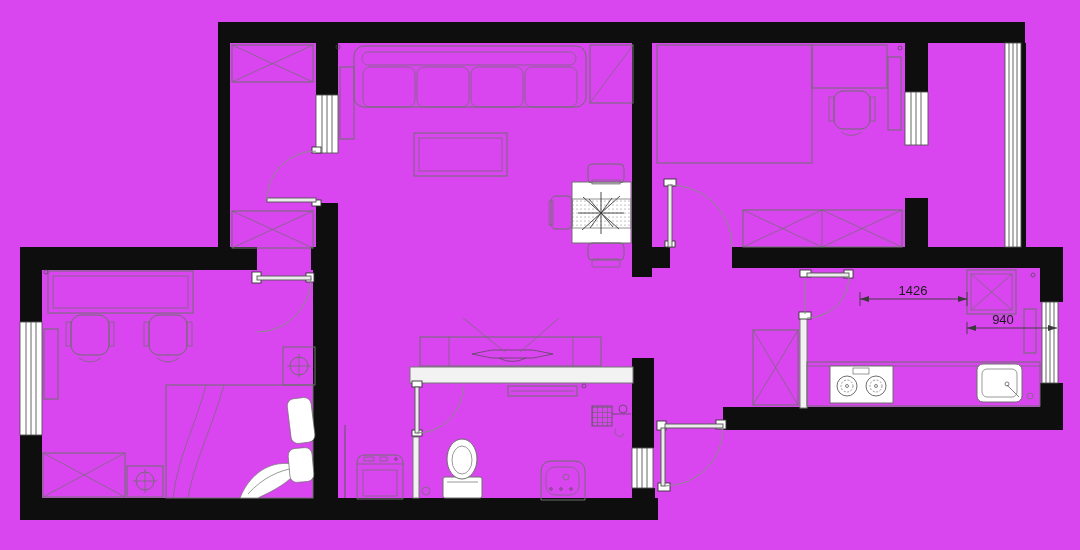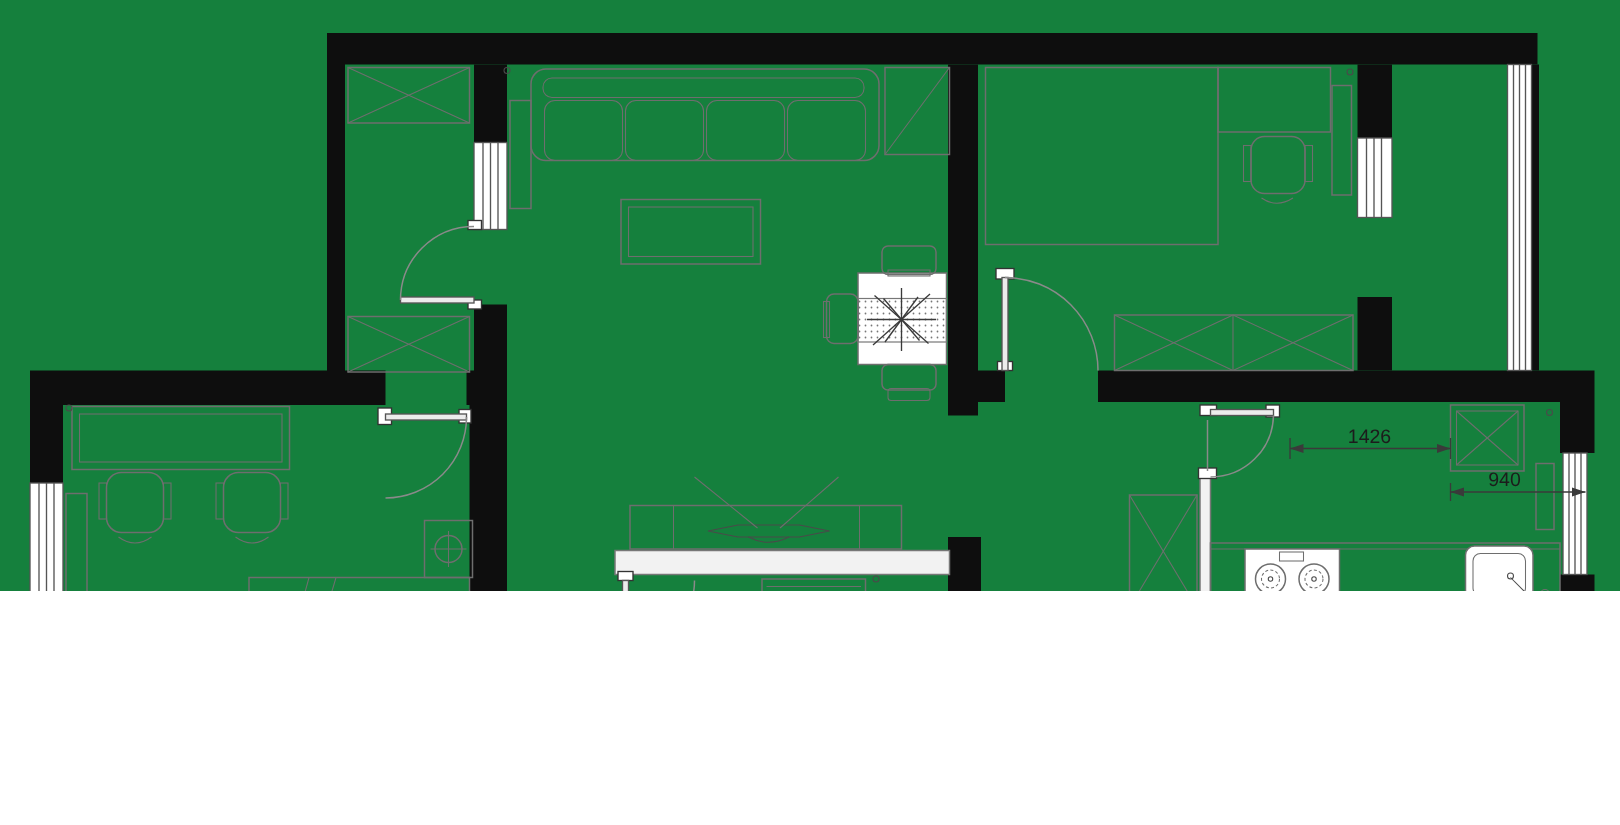--- a/index.html
+++ b/index.html
@@ -1,16 +1,16 @@
 <!DOCTYPE html>
 <html><head>
 <meta charset="utf-8">
 <style>
   html,body{margin:0;padding:0;background:#ffffff;}
-  .stage{width:1080px;height:394px;position:relative;background:#15803d;overflow:hidden;font-family:"Liberation Sans",sans-serif;}
+  .stage{width:1080px;height:550px;position:relative;background:#d946ef;overflow:hidden;font-family:"Liberation Sans",sans-serif;}
   .wall{fill:#0e0e0e;stroke:none;}
   .hw{fill:#f2f2f2;stroke:#777;stroke-width:1;}
   .f{fill:none;stroke:#6e6e6e;stroke-width:1;}
   .fd{fill:none;stroke:#4a4a4a;stroke-width:1;}
   .fw{fill:#ffffff;stroke:#6e6e6e;stroke-width:1;}
   .thin{stroke-width:.7;}
   .win{fill:#ffffff;stroke:#555;stroke-width:.9;}
   .wl{stroke:#555;stroke-width:.9;fill:none;}
   .door{stroke:#8a8a8a;stroke-width:1;fill:none;}
   .leaf{fill:#ececec;stroke:#555;stroke-width:.9;}

